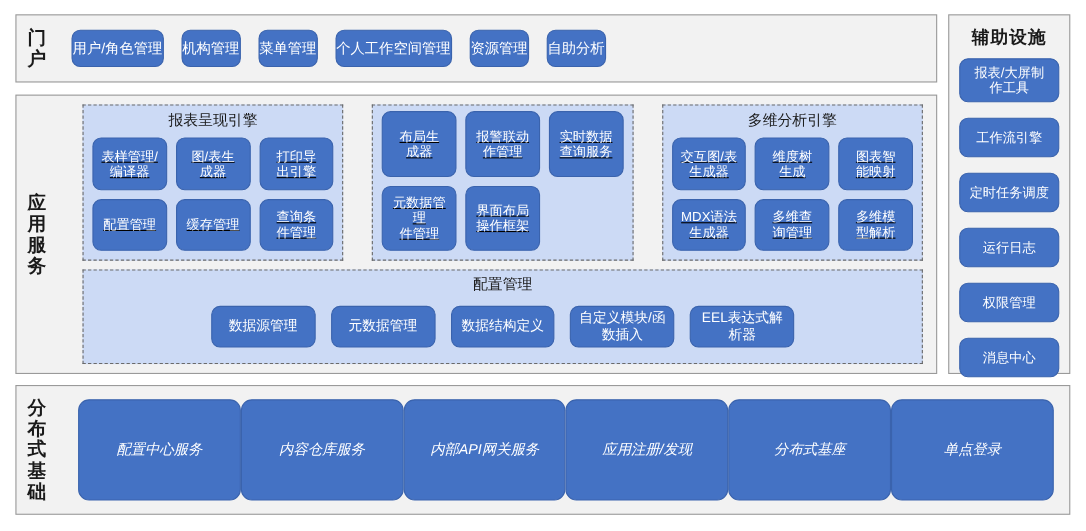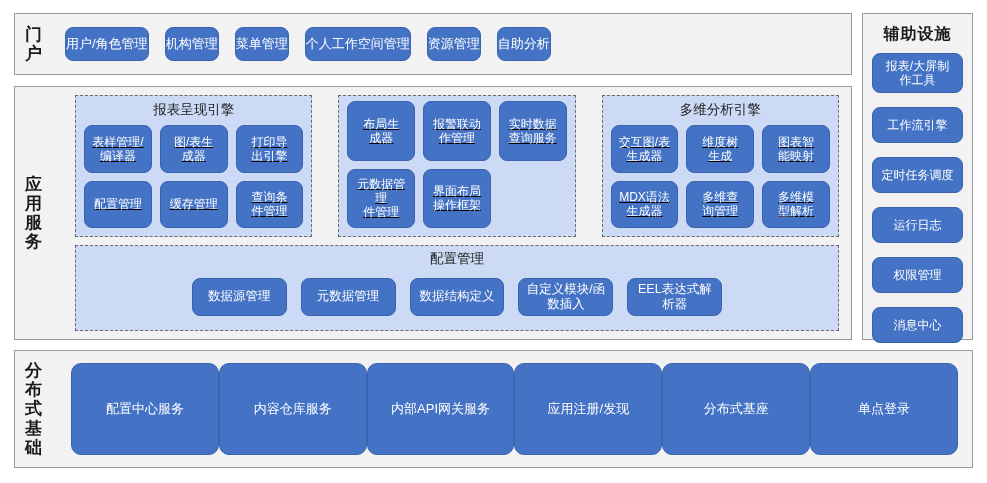--- a/index.html
+++ b/index.html
@@ -214,20 +214,21 @@
     height: 118px;
   }
   .base-row {
     position: absolute;
     left: 56px;
     right: 14px;
     top: 12px;
     bottom: 12px;
     display: flex;
     align-items: stretch;
+    font-style: italic;
   }
   .base-row .btn {
     flex: 1 1 0;
     font-size: 13px;
     border-radius: 10px;
   }
 </style>
 </head>
 <body>
 

